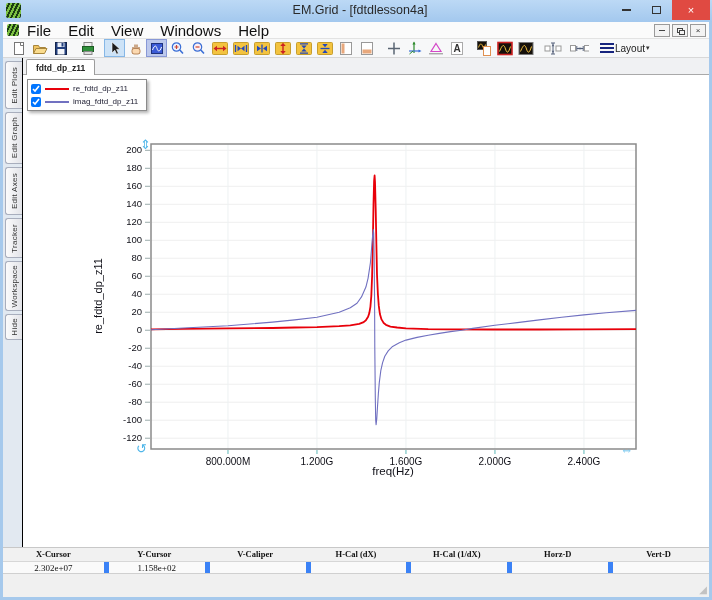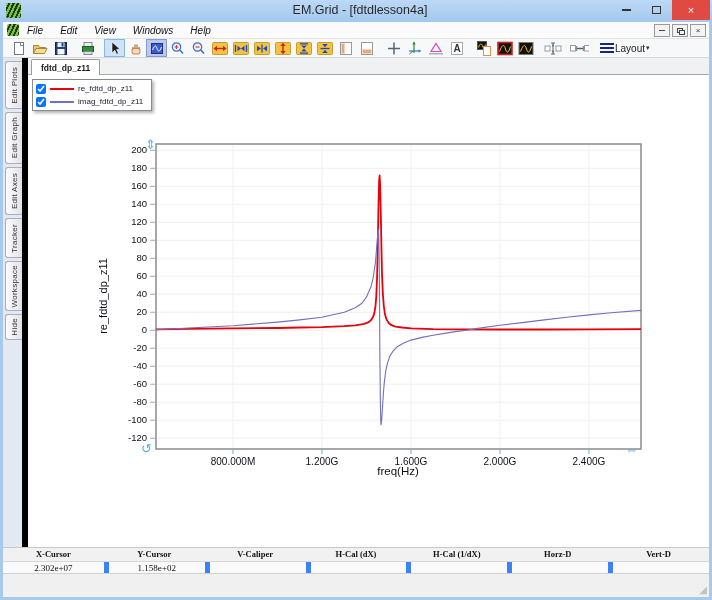--- a/index.html
+++ b/index.html
@@ -17,21 +17,21 @@
   .btn-min { right:72px; width:28px; } .btn-max { right:42px; width:28px; }
   .btn-close { right:2px; width:38px; height:20px; background:#e04a42; color:#fff; font-size:11px; }
   .min-glyph { width:9px; height:2px; background:#333; }
   .max-glyph { width:9px; height:8px; border:1.5px solid #333; }
 
   
   .menubar { position:absolute; left:3px; right:3px; top:22px; height:17px; background:#fbfbfb;
     border-bottom:1px solid #e3e3e3; display:flex; align-items:center; padding-left:4px; }
   .mdi-logo { width:12px; height:12px; border-radius:2px; margin-right:8px;
     background:repeating-linear-gradient(115deg,#7dc242 0 2px,#1c3d12 2px 4px); }
-  .menu-item { font-size:10px; color:#111; margin-right:17px;font-style:italic; }
+  .menu-item { font-size:15px; color:#111; margin-right:17px; }
   .mdi-ctrls { position:absolute; right:3px; top:2px; display:flex; gap:2px; }
   .mdi-btn { width:16px; height:13px; border:1px solid #9a9a9a; background:#f3f3f3;
     display:flex; align-items:center; justify-content:center; font-size:8px; color:#333; position:relative; }
   .mdi-min-glyph { width:6px; height:1.5px; background:#444; }
   .mdi-rest-a { position:absolute; left:4px; top:3px; width:6px; height:5px; border:1px solid #444; background:#f3f3f3; }
   .mdi-rest-b { position:absolute; left:6px; top:5px; width:6px; height:5px; border:1px solid #444; background:#f3f3f3; }
 
   
   .toolbar { position:absolute; left:3px; right:3px; top:39px; height:19px; background:#f7f8f9;
     border-bottom:1px solid #d8d8d8; display:flex; align-items:center; padding-left:5px; }
@@ -46,21 +46,21 @@
   .layout-caret { font-size:7px; color:#333; }
 
   
   .workspace { position:absolute; left:3px; right:3px; top:58px; bottom:53px; background:#e7edf4; }
   .tabstrip { position:absolute; left:0; top:0; width:19px; bottom:0; background:#e2e9f1; }
   .vtab { position:relative; width:17px; margin:3px 0 0 2px; border:1px solid #a8aebd; border-right:none;
     border-radius:3px 0 0 3px; background:linear-gradient(90deg,#fbfbfc,#e2e3e8);
     display:flex; align-items:center; justify-content:center; }
   .vtab span { writing-mode:vertical-rl; transform:rotate(180deg); font-size:8px; color:#333; letter-spacing:.3px; }
 
-  .canvas { position:absolute; left:19px; right:0; top:0; bottom:0; background:#fff; border-left:6px solid #000000; }
+  .canvas { position:absolute; left:19px; right:0; top:0; bottom:0; background:#fff; border-left:1px solid #000000; }
   .tabrow { position:absolute; left:0; right:0; top:0; height:17px; background:#f0f1f3; border-bottom:1px solid #a9a9a9; }
   .ptab { position:absolute; left:3px; top:1px; height:16px; background:#fff; border:1px solid #9c9c9c; border-bottom:none;
     border-radius:2px 2px 0 0; padding:0 9px; display:flex; align-items:center; font-size:8.5px; font-weight:bold; color:#222; }
 
   .legend { position:absolute; left:4px; top:21px; background:#fefefe; border:1px solid #8a8a8a;
     box-shadow:2px 2px 3px rgba(0,0,0,.3); padding:2px 8px 2px 3px; z-index:5; }
   .leg-row { display:flex; align-items:center; height:13px; gap:4px; }
   .leg-row input { width:10px; height:10px; }
   .leg-line { width:24px; height:2px; }
   .leg-label { font-size:8px; color:#1c1c30; }

